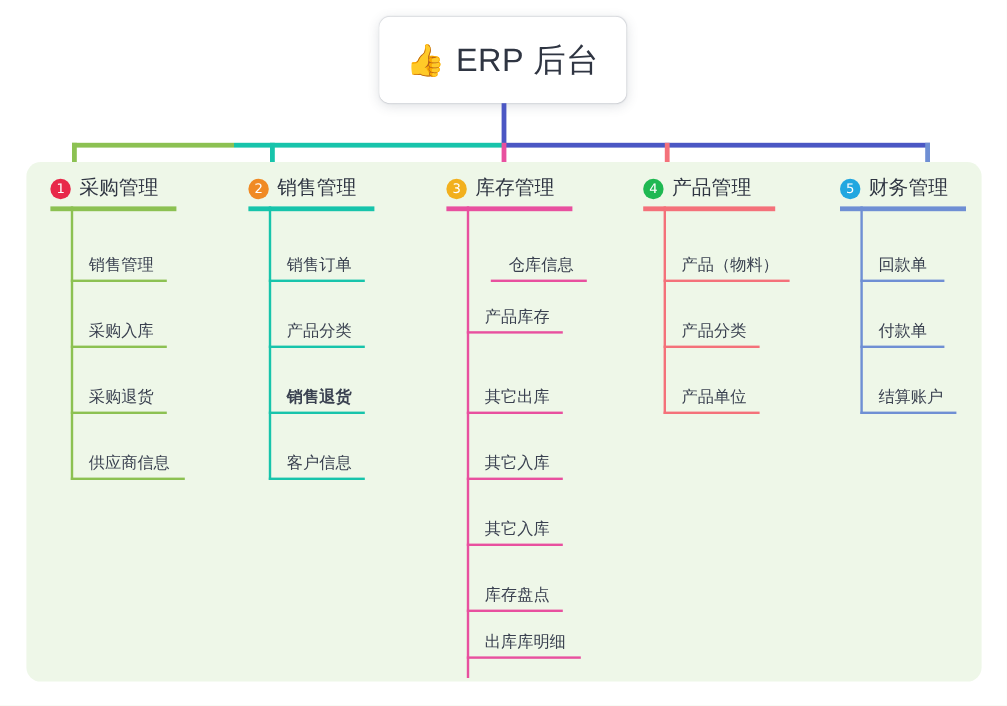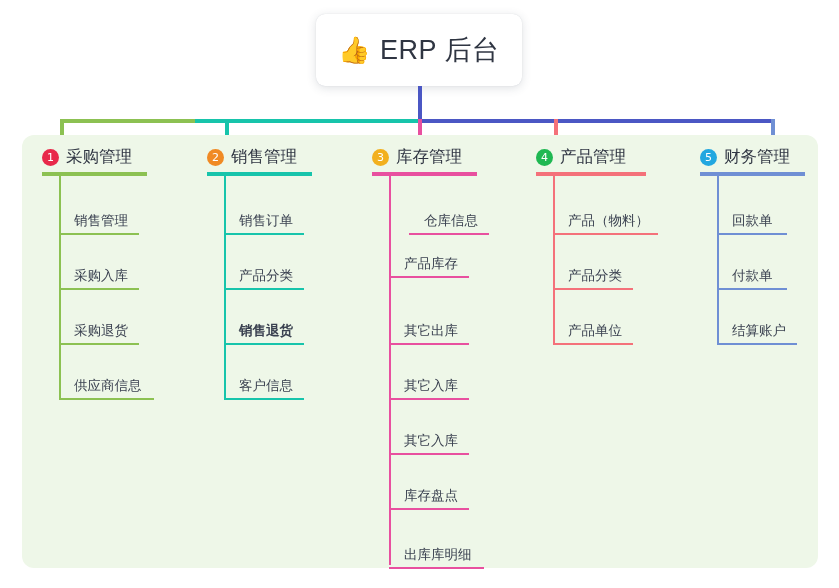--- a/index.html
+++ b/index.html
@@ -167,21 +167,21 @@
           <div class="leaf-rule" style="width: 80px; background: rgb(232, 80, 159);"></div>
         </div>
         <div class="leaf" style="top: 290px; height: 30px; width: 88px;">
           <span class="leaf-label">其它入库</span>
           <div class="leaf-rule" style="width: 80px; background: rgb(232, 80, 159);"></div>
         </div>
         <div class="leaf" style="top: 345px; height: 30px; width: 88px;">
           <span class="leaf-label">库存盘点</span>
           <div class="leaf-rule" style="width: 80px; background: rgb(232, 80, 159);"></div>
         </div>
-        <div class="leaf" style="top: 404px; height: 30px; width: 103px; text-decoration: underline;">
+        <div class="leaf" style="top: 384px; height: 30px; width: 103px; text-decoration: underline;">
           <span class="leaf-label">出库库明细</span>
           <div class="leaf-rule" style="width: 95px; background: rgb(232, 80, 159);"></div>
         </div>
       </div>
       <div class="col" style="left: 536px; top: 135px; width: 160px; height: 433px;">
         <div class="col-head">
           <span class="badge" style="background: rgb(31, 184, 82);">4</span>
           <span class="head-text">产品管理</span>
         </div>
         <div class="head-rule" style="width: 110px; background: rgb(244, 113, 122);"></div>

